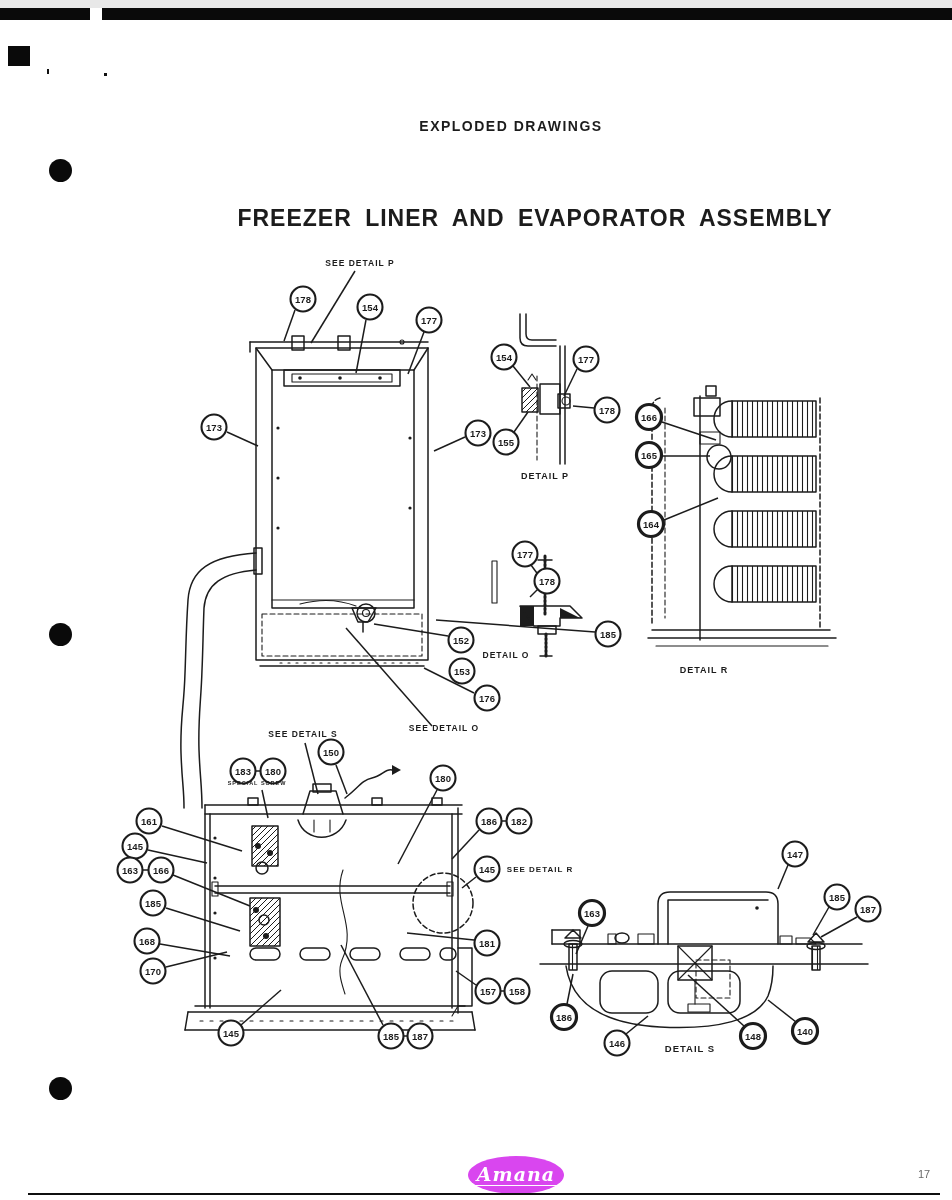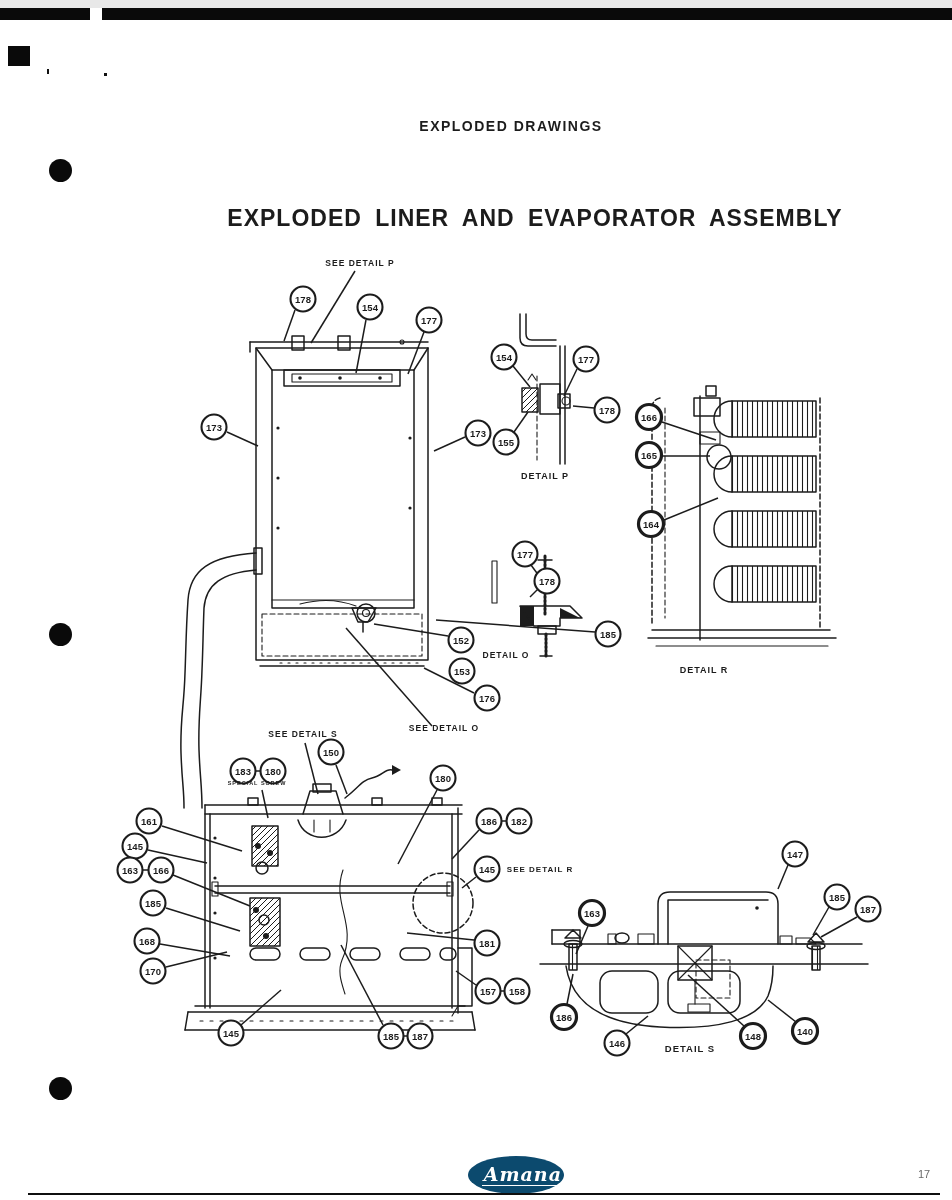--- a/index.html
+++ b/index.html
@@ -25,21 +25,21 @@
     font-size:23px;font-weight:bold;letter-spacing:1px;word-spacing:6px;white-space:nowrap;
   }
   svg text{font-family:"Liberation Sans",sans-serif;font-weight:bold;fill:#1c1c1c;}
   .st{stroke:#1c1c1c;fill:none;stroke-width:1.5;stroke-linecap:round;stroke-linejoin:round;}
   .thin{stroke-width:1.1;}
   .dash{stroke-dasharray:5,3;}
   .dot{fill:#1c1c1c;stroke:none;}
   .fillblk{fill:#1c1c1c;stroke:none;}
   .logo{
     position:absolute;left:468px;top:1148px;width:96px;height:38px;border-radius:50%;
-    background:#0c4a6e;display:flex;align-items:center;justify-content:flex-end;
+    background:#d946ef;display:flex;align-items:center;justify-content:center;
   }
   .logo span{
     color:#fff;font-family:"DejaVu Serif",serif;font-style:italic;font-weight:bold;
     font-size:19px;letter-spacing:1px;line-height:1;border-bottom:1px solid #fff;
     padding:0 2px 1px 2px;
   }
   .pagenum{position:absolute;left:918px;top:1160px;font-size:11px;color:#6b6b6b;font-weight:normal;}
   .botline{position:absolute;left:28px;top:1185px;width:912px;height:2px;background:#0f0f0f;}
   .botbar{position:absolute;left:0;top:1192px;width:952px;height:8px;background:#0a0a0a;}
 </style>
@@ -51,21 +51,21 @@
   <div class="topbar"></div>
   <div class="topbar-gap"></div>
   <div class="corner-block"></div>
   <div class="tick t1"></div>
   <div class="tick t2"></div>
   <div class="punch p1"></div>
   <div class="punch p2"></div>
   <div class="punch p3"></div>
 
   <div class="header">EXPLODED DRAWINGS</div>
-  <div class="title">EXPLODED LINER AND EVAPORATOR ASSEMBLY</div>
+  <div class="title">FREEZER LINER AND EVAPORATOR ASSEMBLY</div>
 
   <svg id="diagram-svg" width="952" height="1200" viewBox="0 0 952 1200" style="position:absolute;left:0;top:0;">
     <defs>
       <pattern id="fins" width="5" height="6" patternUnits="userSpaceOnUse">
         <line x1="2.5" y1="0" x2="2.5" y2="6" stroke="#1c1c1c" stroke-width="1.1"></line>
       </pattern>
       <pattern id="diag" width="6" height="6" patternUnits="userSpaceOnUse">
         <line x1="0" y1="6" x2="6" y2="0" stroke="#1c1c1c" stroke-width="1"></line>
       </pattern>
     </defs>

